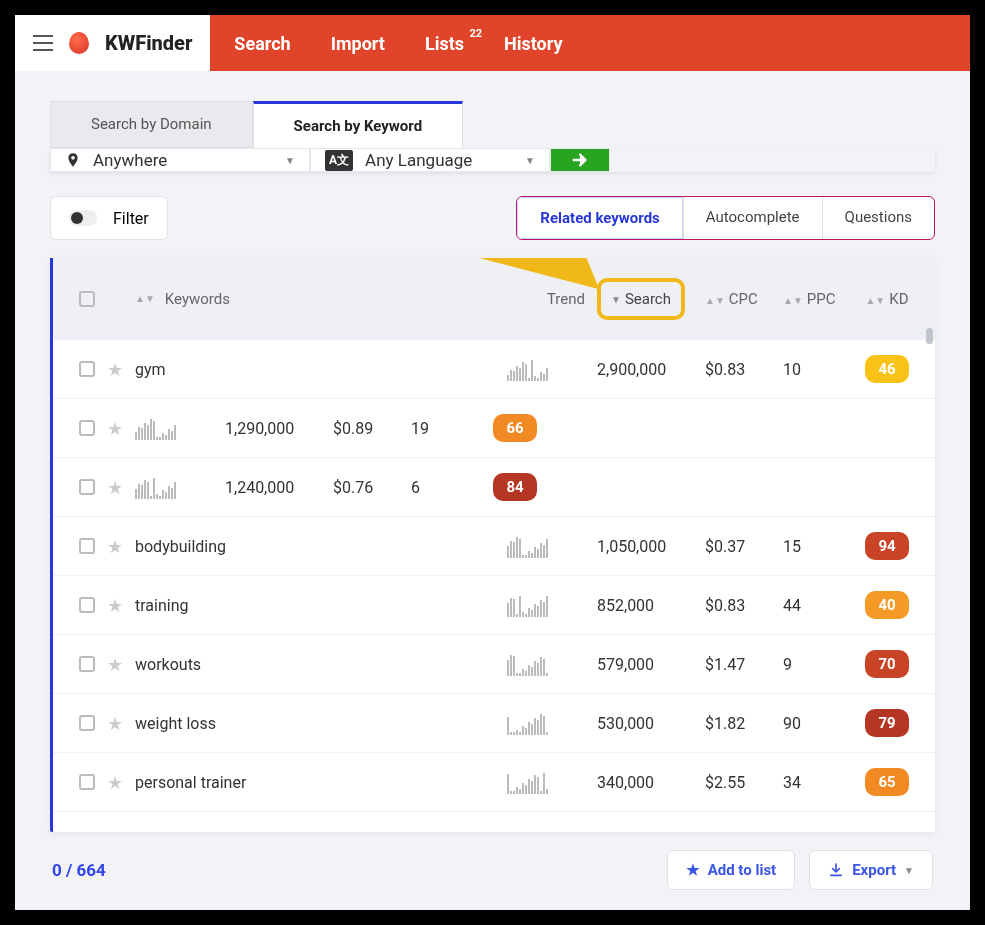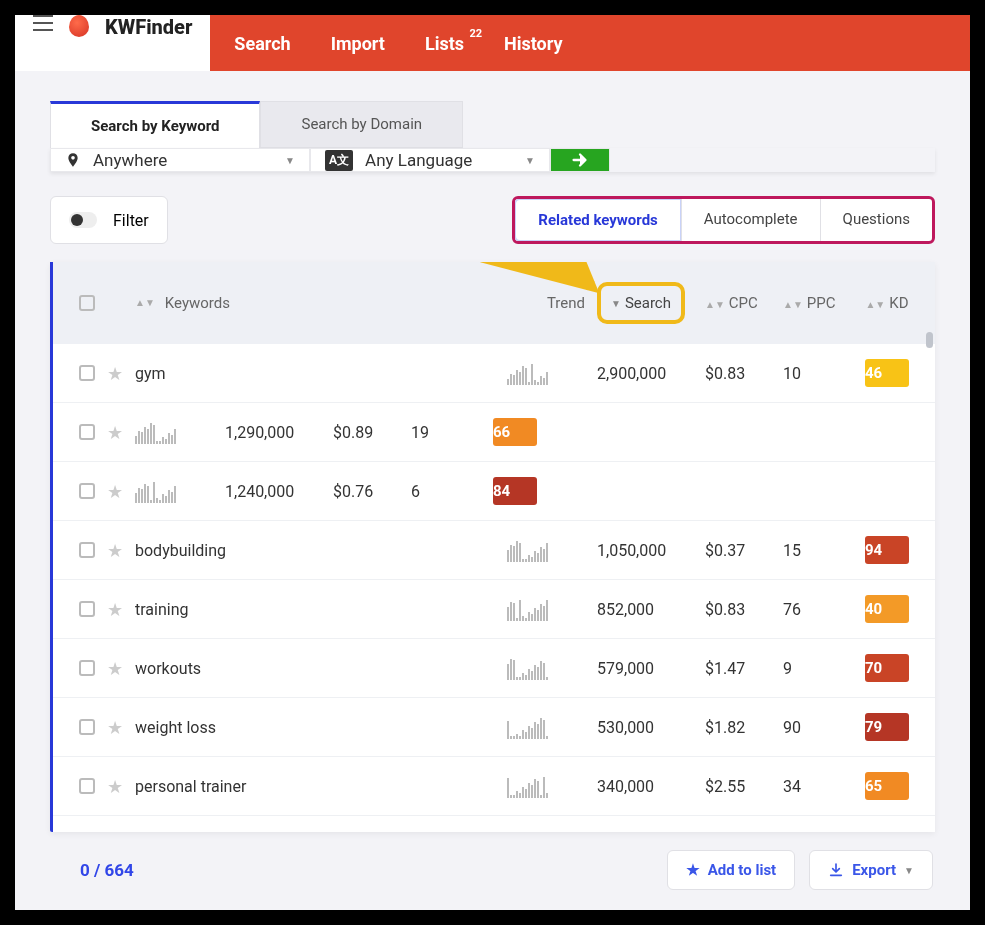--- a/index.html
+++ b/index.html
@@ -1,19 +1,19 @@
 <!DOCTYPE html>
 <html><head>
 <meta charset="utf-8">
 <style>
 * { margin: 0; padding: 0; box-sizing: border-box; font-family: -apple-system, BlinkMacSystemFont, "Segoe UI", Roboto, sans-serif; }
 body { background: #000; padding: 15px; width: 985px; height: 925px; }
 .app { background: #fff; width: 100%; height: 100%; display: flex; flex-direction: column; overflow: hidden; position: relative; }
 .topbar { display: flex; align-items: stretch; height: 56px; background: #e0452c; }
-.topbar-left { background: #fff; display: flex; padding: 0 18px; gap: 16px; }
+.topbar-left { background: #fff; display: flex; align-items: center; padding: 0 18px; gap: 16px; }
 .hamburger { width: 20px; height: 16px; display: flex; flex-direction: column; justify-content: space-between; cursor: pointer; }
 .hamburger span { height: 2px; background: #555; }
 .logo-dot { width: 20px; height: 22px; background: radial-gradient(circle at 40% 35%, #ff6b4a, #d63324); border-radius: 50% 50% 50% 50% / 55% 55% 45% 45%; }
 .logo-text { font-weight: 800; font-size: 20px; color: #222; }
 .nav { display: flex; align-items: center; gap: 40px; padding: 0 24px; }
 .nav-item { color: #fff; font-weight: 700; font-size: 18px; cursor: pointer; position: relative; }
 .nav-badge { position: absolute; top: -6px; right: -18px; font-size: 11px; font-weight: 700; }
 .content { flex: 1; background: #f3f3f7; padding: 30px 35px 20px 35px; display: flex; flex-direction: column; overflow: hidden; }
 .tabs-row { display: flex; }
 .tab { padding: 13px 40px; font-size: 15px; color: #555; background: #e9e9ee; cursor: pointer; border: 1px solid #e0e0e5; }
@@ -21,21 +21,21 @@
 .search-row { display: flex; gap: 0; box-shadow: 0 2px 4px rgba(0,0,0,0.08); }
 .search-row > * { border: 1px solid #e8e8ec; }
 .keyword-input { flex: 1; background: #fff; padding: 16px 18px; font-size: 17px; color: #333; border-right: none; }
 .dropdown { background: #fff; display: flex; align-items: center; padding: 0 14px; gap: 12px; font-size: 17px; color: #333; cursor: pointer; min-width: 260px; justify-content: flex-start; position: relative; }
 .dropdown .caret { position: absolute; right: 14px; }
 .search-btn { width: 60px; background: #27a520; display: flex; align-items: center; justify-content: center; cursor: pointer; }
 .filter-row { display: flex; justify-content: space-between; margin: 24px 0 18px 0; }
 .filter-chip { display: flex; align-items: center; gap: 16px; background: #fff; border: 1px solid #e0e0e5; border-radius: 6px; padding: 10px 18px; cursor: pointer; }
 .toggle { width: 28px; height: 16px; background: #eee; border-radius: 8px; position: relative; }
 .toggle::before { content: ""; position: absolute; left: 2px; top: 2px; width: 12px; height: 12px; background: #333; border-radius: 50%; }
-.filter-tabs { display: flex; background: #fff; border: 3px solid #be185d; border-radius: 6px; overflow: hidden; }
+.filter-tabs { display: flex; background: #fff; border: 1px solid #be185d; border-radius: 6px; overflow: hidden; }
 .filter-tab { padding: 11px 22px; font-size: 15px; color: #444; cursor: pointer; border-left: 1px solid #e0e0e5; }
 .filter-tab:first-child { border-left: none; }
 .filter-tab.active { color: #2838d8; font-weight: 700; border: 2px solid #c9d2f8; border-radius: 6px 0 0 6px; margin: -1px; }
 .table-wrap { flex: 1; background: #fff; box-shadow: 0 2px 6px rgba(0,0,0,0.06); display: flex; flex-direction: column; overflow: hidden; position: relative; border-left: 3px solid #2838d8; border-bottom-left-radius: 2px; }
 .table-header { display: flex; align-items: center; background: #eef0f5; padding: 20px 14px; font-size: 15px; color: #666; }
 .col-check { width: 40px; display: flex; justify-content: center; }
 .col-star { width: 28px; }
 .col-kw { flex: 1; display: flex; align-items: center; gap: 6px; }
 .col-trend { width: 90px; text-align: right; padding-right: 12px; }
 .col-search { width: 108px; text-align: left; position: relative; }
@@ -43,23 +43,23 @@
 .col-ppc { width: 70px; text-align: left; }
 .col-kd { width: 68px; text-align: center; }
 .sort-ico { font-size: 10px; color: #aaa; display: inline-flex; flex-direction: column; line-height: 6px; margin-right: 4px; }
 .highlight-box { border: 4px solid #f0b919; border-radius: 10px; padding: 8px 10px; display: inline-flex; align-items: center; gap: 4px; }
 .tbody { flex: 1; overflow-y: auto; }
 .row { display: flex; align-items: center; padding: 15px 14px; border-bottom: 1px solid #eef0f3; font-size: 16px; color: #333; }
 .checkbox { width: 16px; height: 16px; border: 2px solid #bbb; border-radius: 3px; cursor: pointer; }
 .star { color: #ccc; font-size: 18px; cursor: pointer; }
 .trend-bars { display: flex; align-items: flex-end; gap: 1px; height: 24px; }
 .trend-bars span { width: 2px; background: #bbb; }
-.kd-badge { display: inline-block; min-width: 44px; padding: 5px 0; border-radius: 3px; text-align: left; font-weight: 700; color: #fff; font-size: 15px; }
+.kd-badge { display: inline-block; min-width: 44px; padding: 5px 0; border-radius: 10px; text-align: center; font-weight: 700; color: #fff; font-size: 15px; }
 .footer { display: flex; justify-content: space-between; align-items: center; padding: 18px 2px 0 2px; }
-.count { color: #3146e8; font-weight: 700; font-size: 17px; margin-left: 28px; }
+.count { color: #3146e8; font-weight: 700; font-size: 17px; }
 .footer-btns { display: flex; gap: 14px; }
 .footer-btn { display: flex; align-items: center; gap: 8px; background: #fff; border: 1px solid #e0e0e5; border-radius: 6px; padding: 10px 18px; color: #3a56e8; font-weight: 700; font-size: 15px; cursor: pointer; }
 .caret { font-size: 10px; color: #888; }
 .arrow-annotation { position: absolute; pointer-events: none; z-index: 50; }
 .scrollbar-thumb { position: absolute; right: 2px; top: 70px; width: 7px; height: 16px; background: #c0c4cc; border-radius: 4px; }
 </style>
 </head>
 <body>
 
 <div class="app">
@@ -80,22 +80,22 @@
       <div class="nav-item">
         <span>Lists</span>
         <span class="nav-badge">22</span>
       </div>
       <div class="nav-item">History</div>
     </div>
   </div>
 
   <div class="content">
     <div class="tabs-row">
+      <div class="tab">Search by Domain</div>
       <div class="tab active">Search by Keyword</div>
-      <div class="tab">Search by Domain</div>
     </div>
 
     <div class="search-row">
       <div class="dropdown">
         <svg width="16" height="20" viewBox="0 0 24 24">
             <path fill="#333" d="M12 2C8 2 5 5 5 9c0 5 7 13 7 13s7-8 7-13c0-4-3-7-7-7zm0 9.5A2.5 2.5 0 1 1 12 6a2.5 2.5 0 0 1 0 5.5z"></path>
           </svg>
         <span>Anywhere</span>
         <span class="caret">▼</span>
       </div>
@@ -288,21 +288,21 @@
                 <span style="height:7px"></span>
                 <span style="height:13px"></span>
                 <span style="height:11px"></span>
                 <span style="height:17px"></span>
                 <span style="height:15px"></span>
                 <span style="height:21px"></span>
               </div>
             </div>
             <div class="col-search">852,000</div>
             <div class="col-cpc">$0.83</div>
-            <div class="col-ppc">76</div>
+            <div class="col-ppc">44</div>
             <div class="col-kd"><span class="kd-badge" style="background:#f39a27">40</span></div>
           </div>
           <div class="row">
             <div class="col-check">
               <div class="checkbox"></div>
             </div>
             <div class="col-star"><span class="star">★</span></div>
             <div class="col-kw">workouts</div>
             <div class="col-trend">
               <div class="trend-bars">

